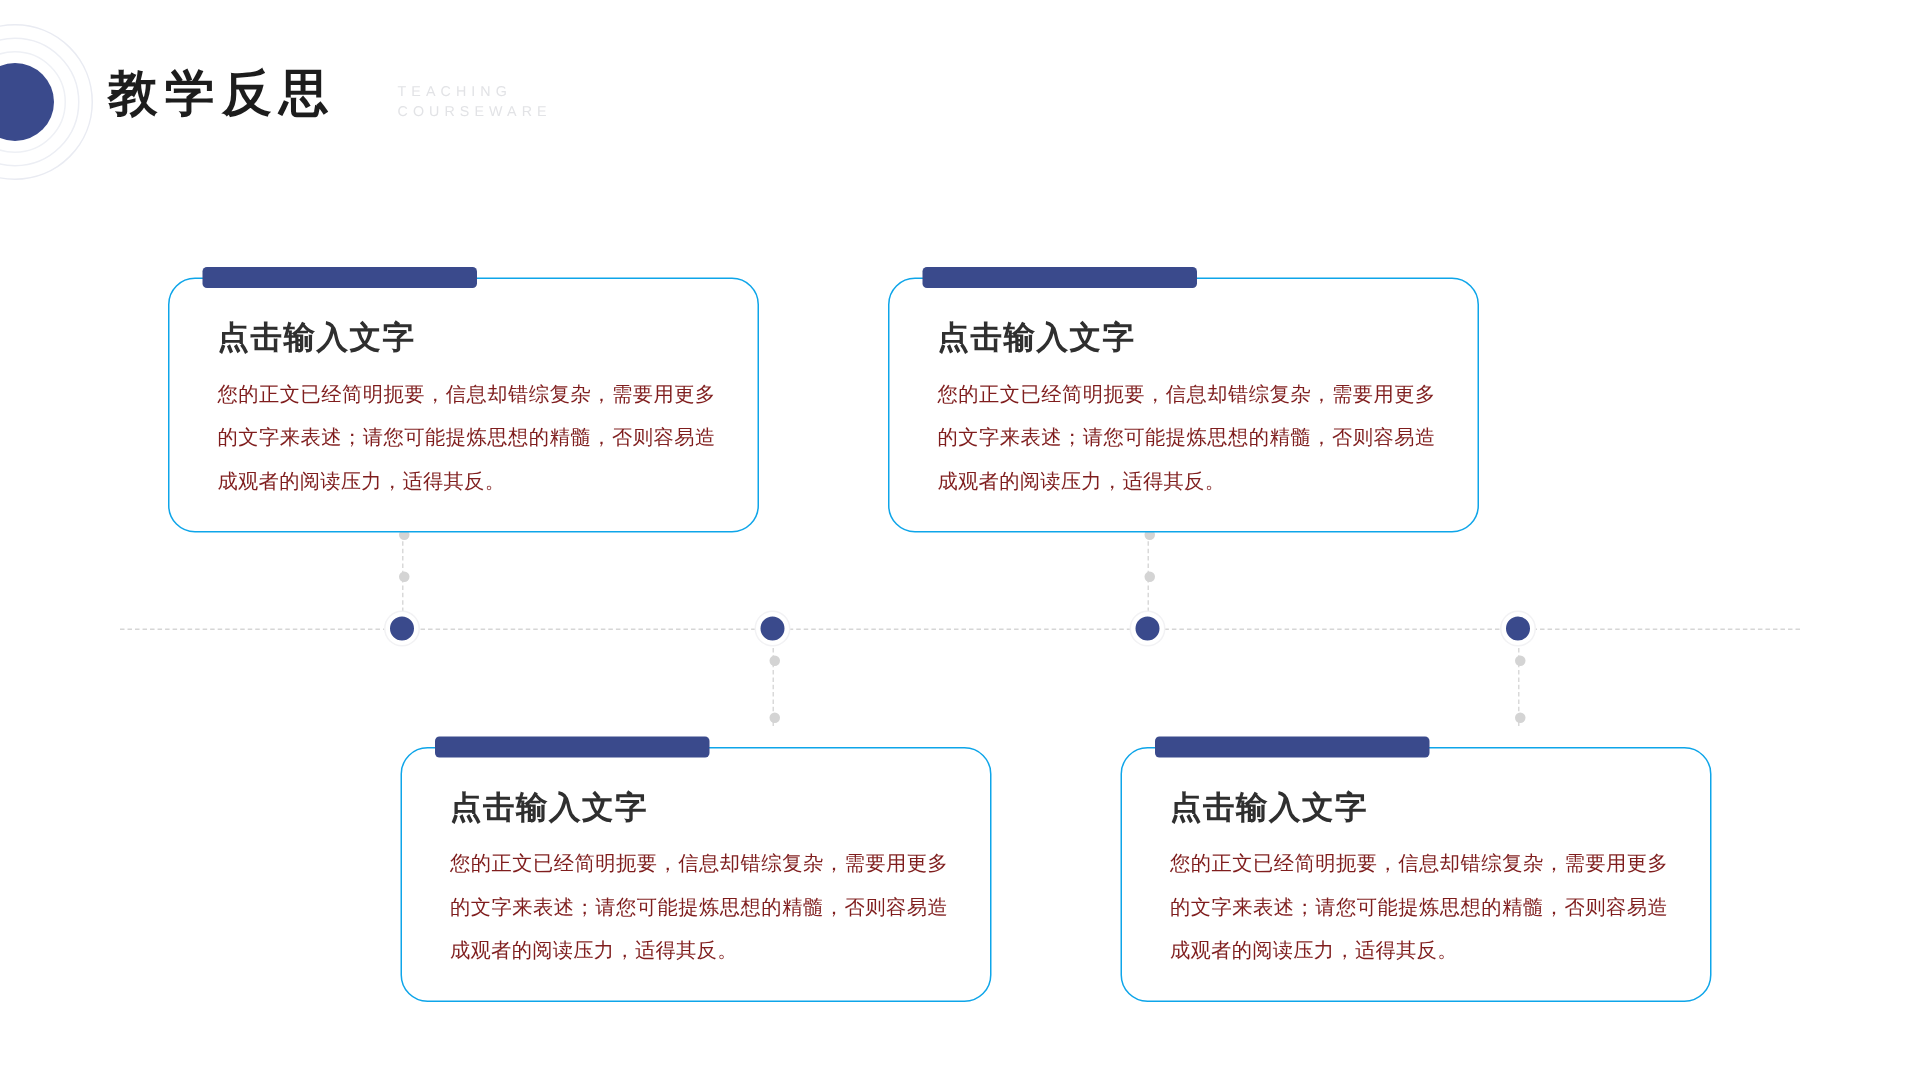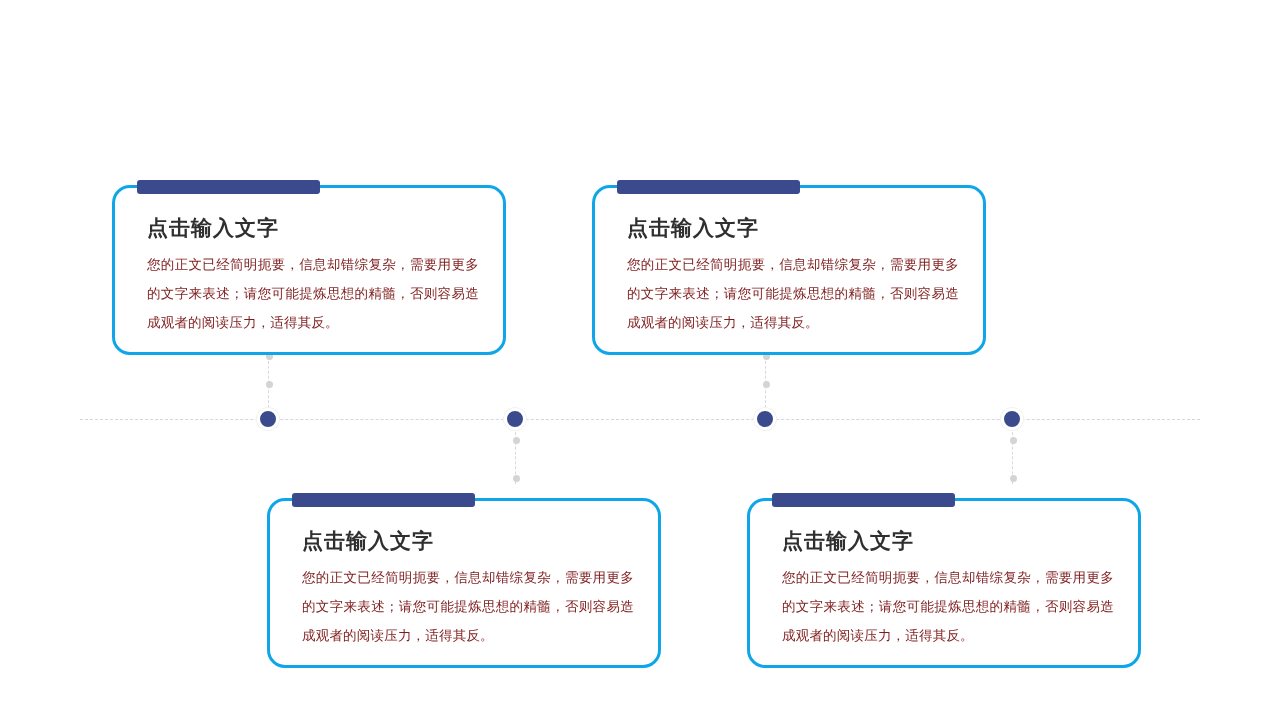--- a/index.html
+++ b/index.html
@@ -121,21 +121,21 @@
     border-radius: 50%;
     background: #d4d4d4;
   }
 
   
   .card {
     position: absolute;
     width: 394px;
     height: 170px;
     background: #ffffff;
-    border: 3px solid #0ea5e9;
+    border: 1px solid #0ea5e9;
     border-radius: 18px;
     box-sizing: border-box;
   }
   .card-bar {
     position: absolute;
     left: 22px;
     top: -8px;
     width: 183px;
     height: 14px;
     background: #3a4a8c;
@@ -170,20 +170,38 @@
   #card-1 { left: 112px; top: 185px; }
   #card-2 { left: 592px; top: 185px; }
   #card-3 { left: 267px; top: 498px; }
   #card-4 { left: 747px; top: 498px; }
 </style>
 </head>
 <body>
 
 <div id="slide">
 
+  <div class="header">
+
+    <div class="logo-mark">
+      <div class="logo-ring r1"></div>
+      <div class="logo-ring r2"></div>
+      <div class="logo-ring r3"></div>
+      <div class="logo-core"></div>
+    </div>
+
+    <div class="title-block">
+      <div class="page-title">教学反思</div>
+    </div>
+
+    <div class="title-en">
+      <div>TEACHING</div>
+      <div>COURSEWARE</div>
+    </div>
+  </div>
 
   <div class="axis"></div>
 
   <div class="connector" style="left:268px; top:356px; height:52px;">
     <div class="cdot" style="top:-3px;"></div>
     <div class="cdot" style="top:25px;"></div>
   </div>
   <div class="node" style="left:268px; top:419px;"></div>
 
   <div class="connector" style="left:515px; top:432px; height:52px;">

